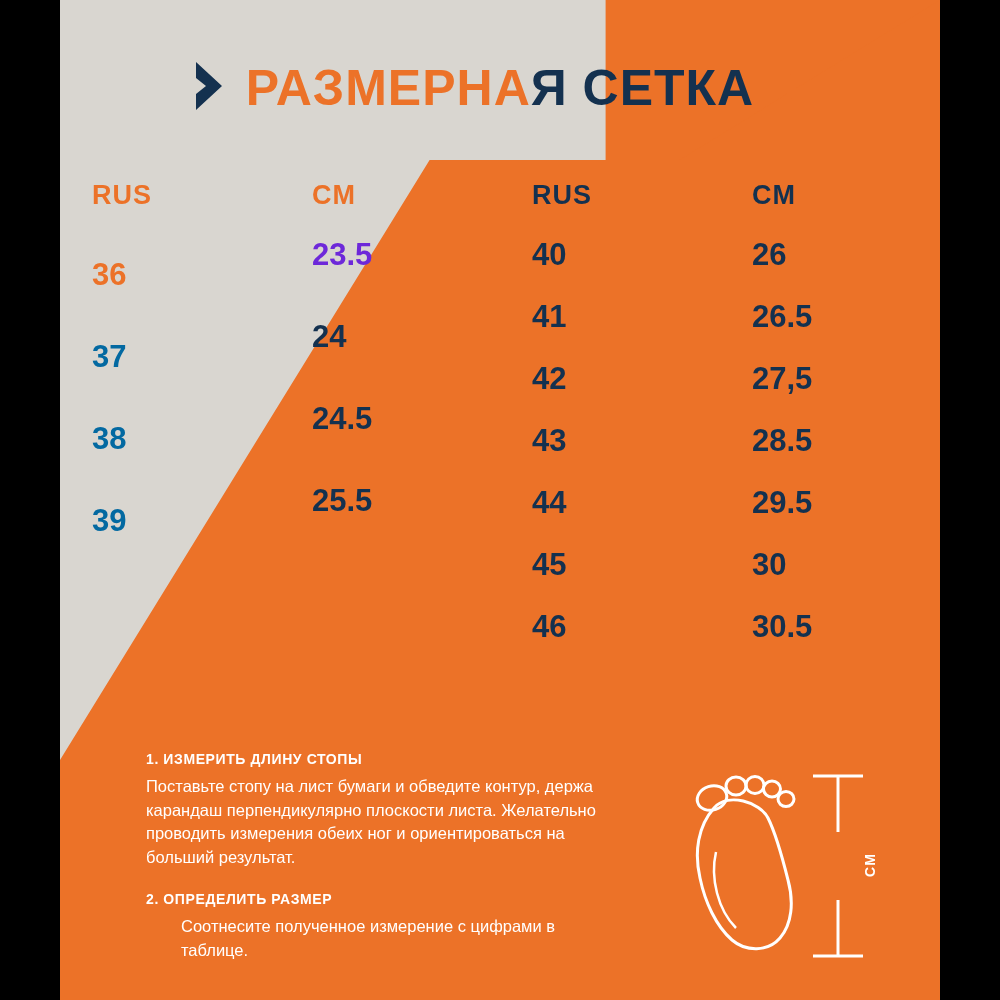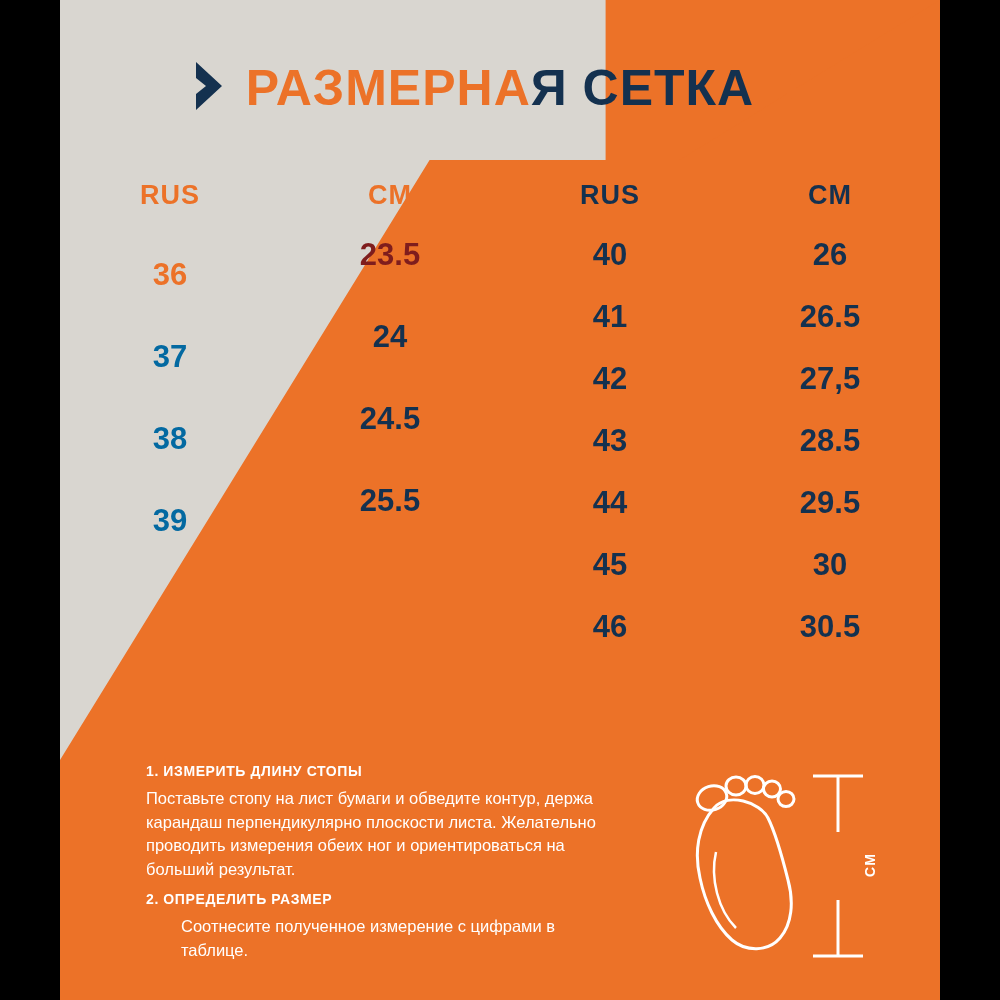--- a/index.html
+++ b/index.html
@@ -88,26 +88,27 @@
     letter-spacing: 1px;
   }
   .tbl .row {
     display: flex;
     font-size: 31px;
     font-weight: bold;
     margin-top: 26px;
   }
   .cell {
     width: 50%;
-    text-align: center;
+    text-align: left;
+    padding-left: 32px;
   }
   
   .left .hdr .cell { color: #ec7228; }
   .left .row .c-rus { color: #ec7228; margin-top: 20px; }
-  .left .row .c-cm  { color: #7f1d1d; }
+  .left .row .c-cm  { color: #6d28d9; }
   
   .left .row.onorange .c-rus { color: #0369a1; }
   .left .row.onorange .c-cm { color: #14314f; }
   
   .right .hdr .cell { color: #14314f; }
   .right .row .cell { color: #14314f; }
 
   
   .instructions {
     position: absolute;
@@ -118,21 +119,21 @@
   }
   .ins-head {
     font-size: 14px;
     font-weight: bold;
     letter-spacing: 0.6px;
     margin-bottom: 8px;
   }
   .ins-body {
     font-size: 16.5px;
     line-height: 1.42;
-    margin-bottom: 10px;
+    margin-bottom: 22px;
   }
   .ins-body.last { margin-bottom: 0; margin-left: 35px; }
 
   
   .foot-diagram {
     position: absolute;
     right: 52px;
     bottom: 30px;
     width: 230px;
     height: 210px;

